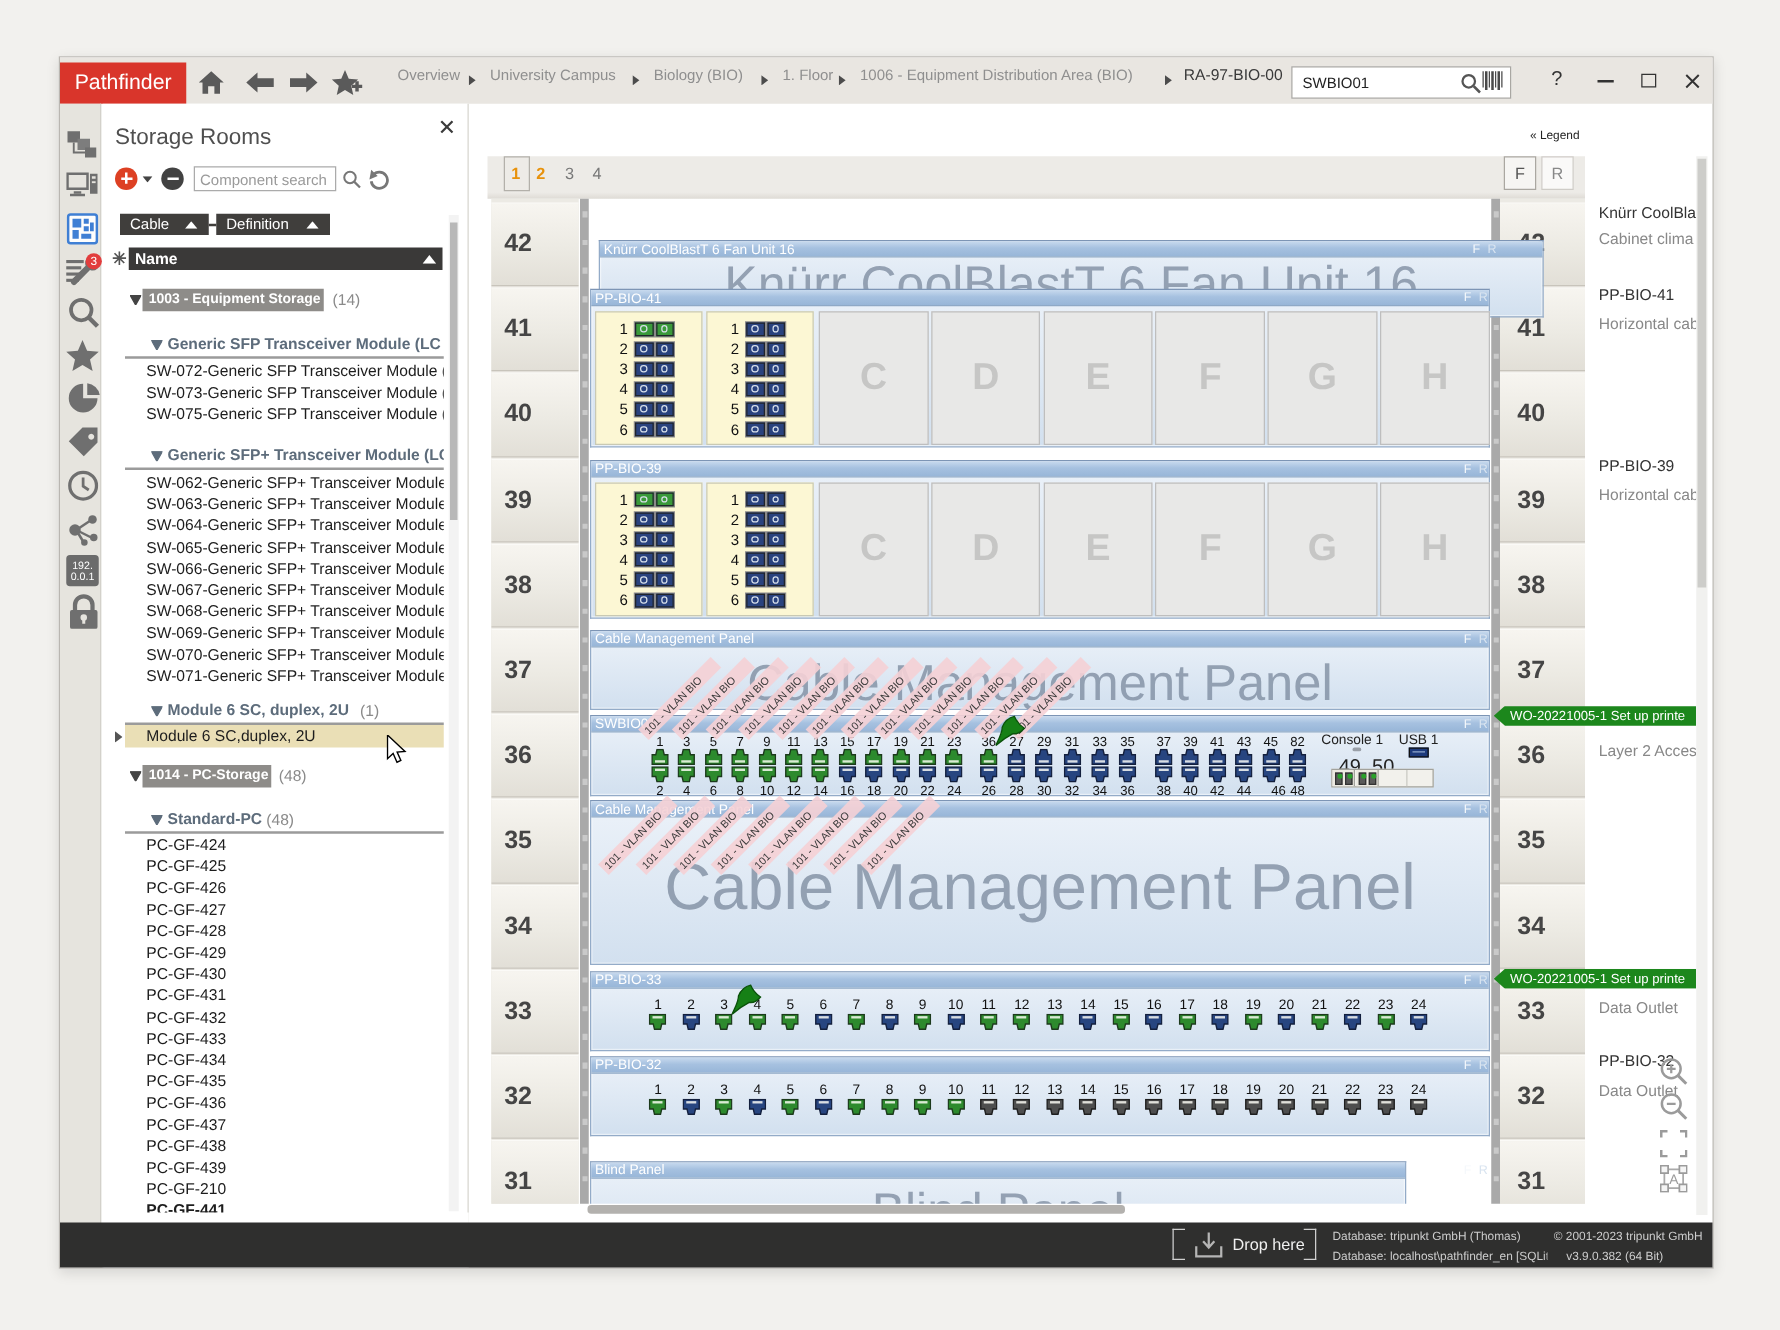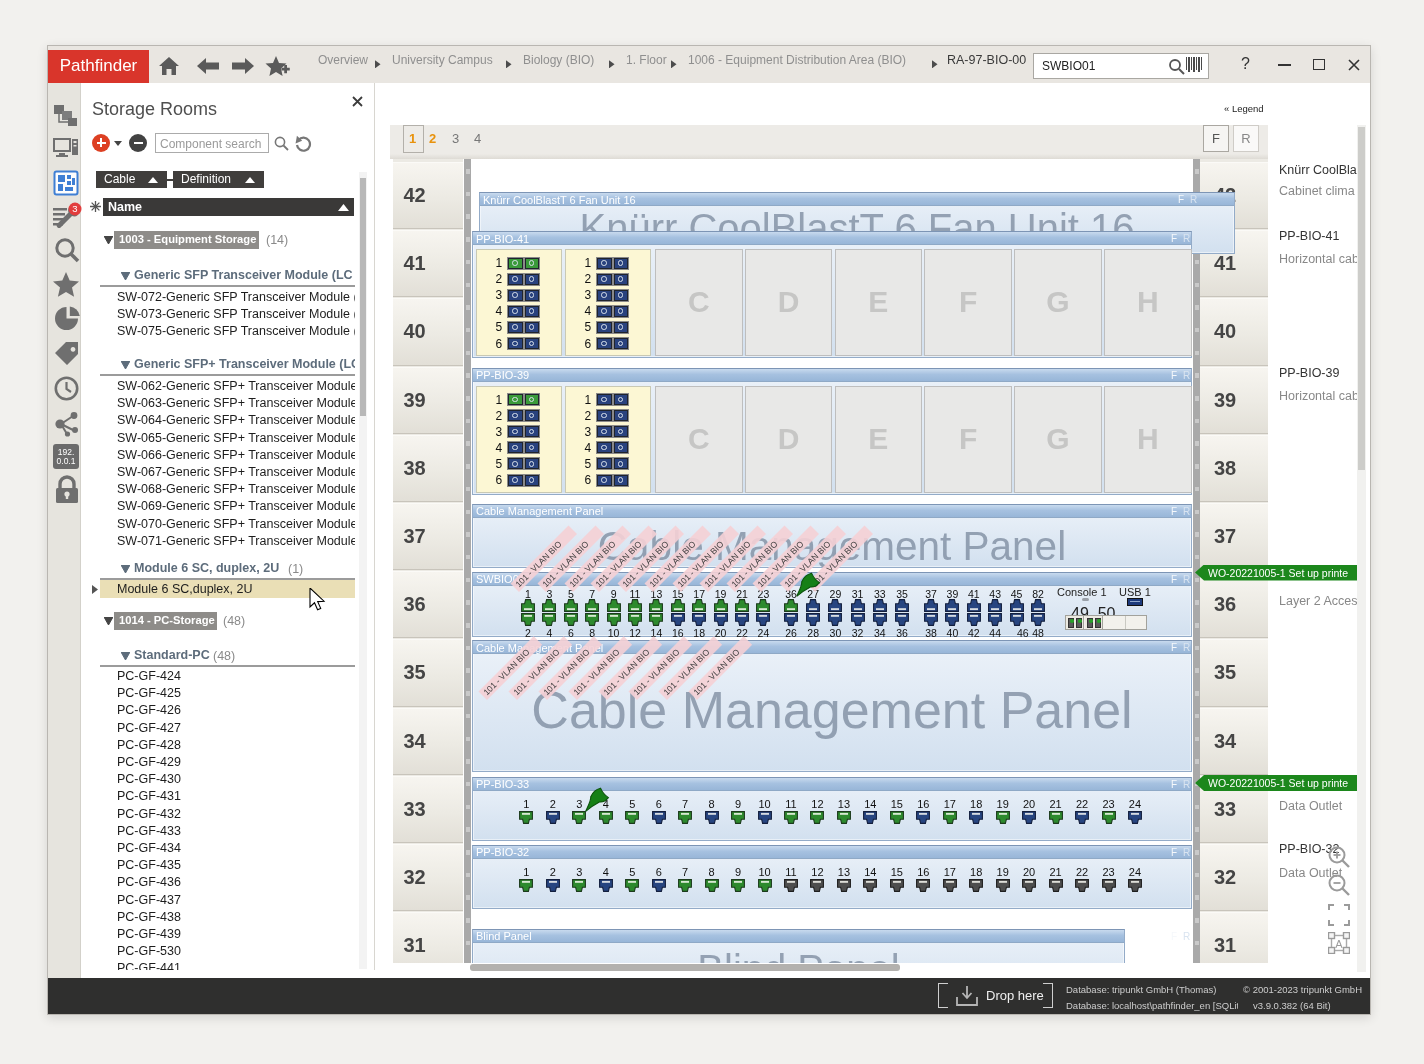--- a/index.html
+++ b/index.html
@@ -233,22 +233,22 @@
 <div class="abs nw" style="left:117px;top:772.2000000000003px;font-size:12.5px;color:#1d1d1d;">PC-GF-430</div>
 <div class="abs nw" style="left:117px;top:789.4000000000003px;font-size:12.5px;color:#1d1d1d;">PC-GF-431</div>
 <div class="abs nw" style="left:117px;top:806.6000000000004px;font-size:12.5px;color:#1d1d1d;">PC-GF-432</div>
 <div class="abs nw" style="left:117px;top:823.8000000000004px;font-size:12.5px;color:#1d1d1d;">PC-GF-433</div>
 <div class="abs nw" style="left:117px;top:841.0000000000005px;font-size:12.5px;color:#1d1d1d;">PC-GF-434</div>
 <div class="abs nw" style="left:117px;top:858.2000000000005px;font-size:12.5px;color:#1d1d1d;">PC-GF-435</div>
 <div class="abs nw" style="left:117px;top:875.4000000000005px;font-size:12.5px;color:#1d1d1d;">PC-GF-436</div>
 <div class="abs nw" style="left:117px;top:892.6000000000006px;font-size:12.5px;color:#1d1d1d;">PC-GF-437</div>
 <div class="abs nw" style="left:117px;top:909.8000000000006px;font-size:12.5px;color:#1d1d1d;">PC-GF-438</div>
 <div class="abs nw" style="left:117px;top:927.0000000000007px;font-size:12.5px;color:#1d1d1d;">PC-GF-439</div>
-<div class="abs nw" style="left:117px;top:944.2000000000007px;font-size:12.5px;color:#1d1d1d;">PC-GF-530</div>
-<div class="abs nw" style="left:117px;top:961.4000000000008px;font-size:12.5px;color:#1d1d1d;">PC-GF-441</div>
+<div class="abs nw" style="left:117px;top:944.2000000000007px;font-size:12.5px;color:#1d1d1d;">PC-GF-210</div>
+<div class="abs nw" style="left:117px;top:961.4000000000008px;font-size:12.5px;color:#1d1d1d;font-weight:bold;">PC-GF-441</div>
 <div class="abs" style="left:83px;top:970px;width:292px;height:44px;background:#fff;z-index:5;"></div>
 <div class="abs" style="left:359px;top:172px;width:8px;height:797px;background:#f3f3f3;"></div>
 <div class="abs" style="left:360px;top:178px;width:6px;height:238px;background:#b8b8b8;"></div>
 <div class="abs nw" style="left:1224px;top:103px;font-size:9.5px;color:#222;">« Legend</div>
 <div class="abs" style="left:390px;top:125px;width:878px;height:34px;background:linear-gradient(#edebe7 85%,#dedbd5);"></div>
 <div class="abs" style="left:403px;top:125px;width:21px;height:28px;border:1px solid #b3b0aa;"></div>
 <div class="abs" style="left:409px;top:131px;font-size:13px;font-weight:bold;color:#e8920c;">1</div>
 <div class="abs" style="left:429px;top:131px;font-size:13px;font-weight:bold;color:#e8920c;">2</div>
 <div class="abs" style="left:452px;top:131px;font-size:13px;color:#777;">3</div>
 <div class="abs" style="left:474px;top:131px;font-size:13px;color:#777;">4</div>

